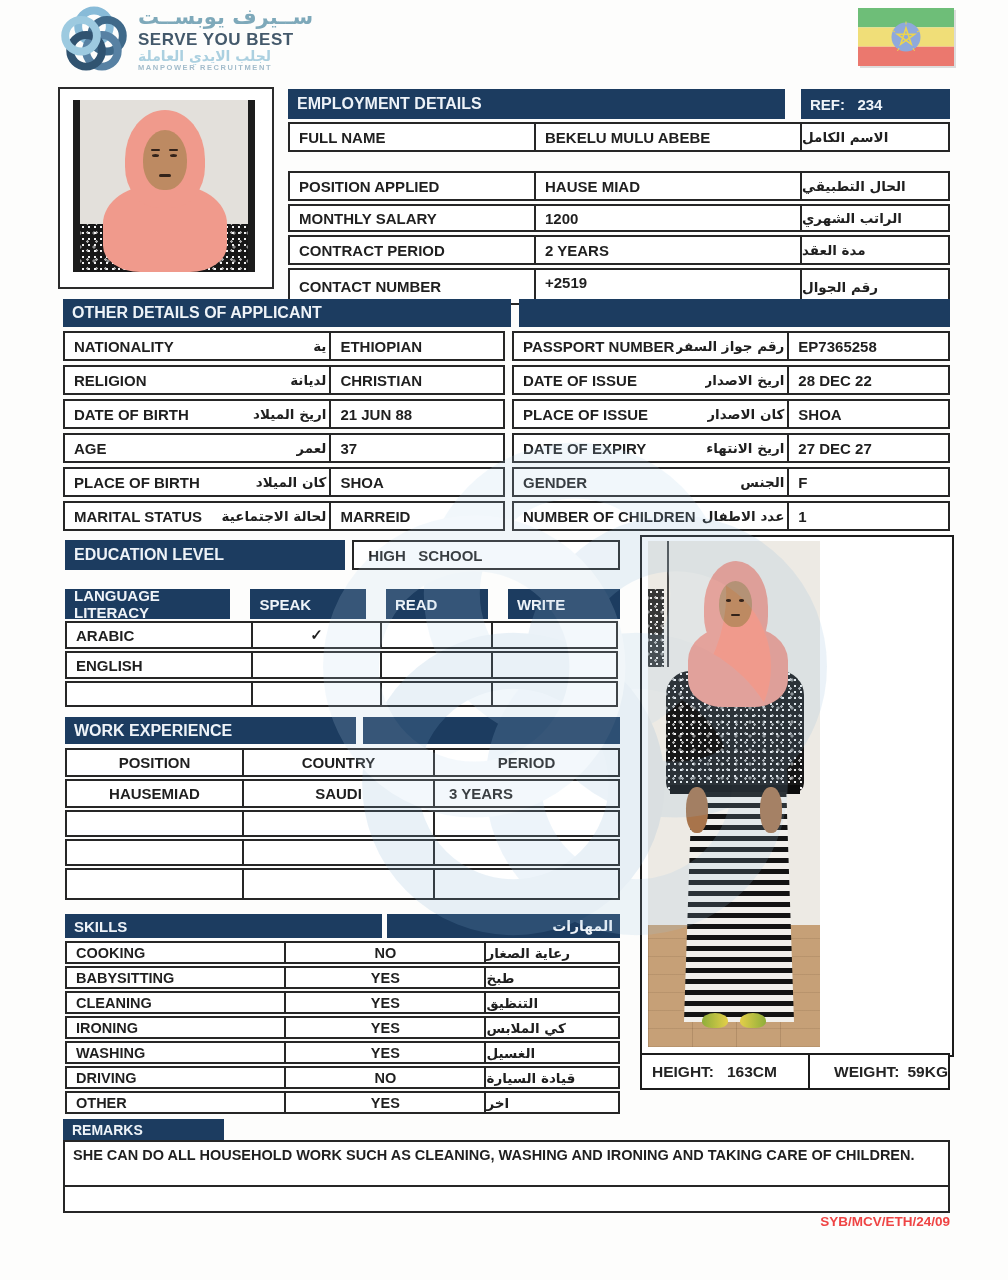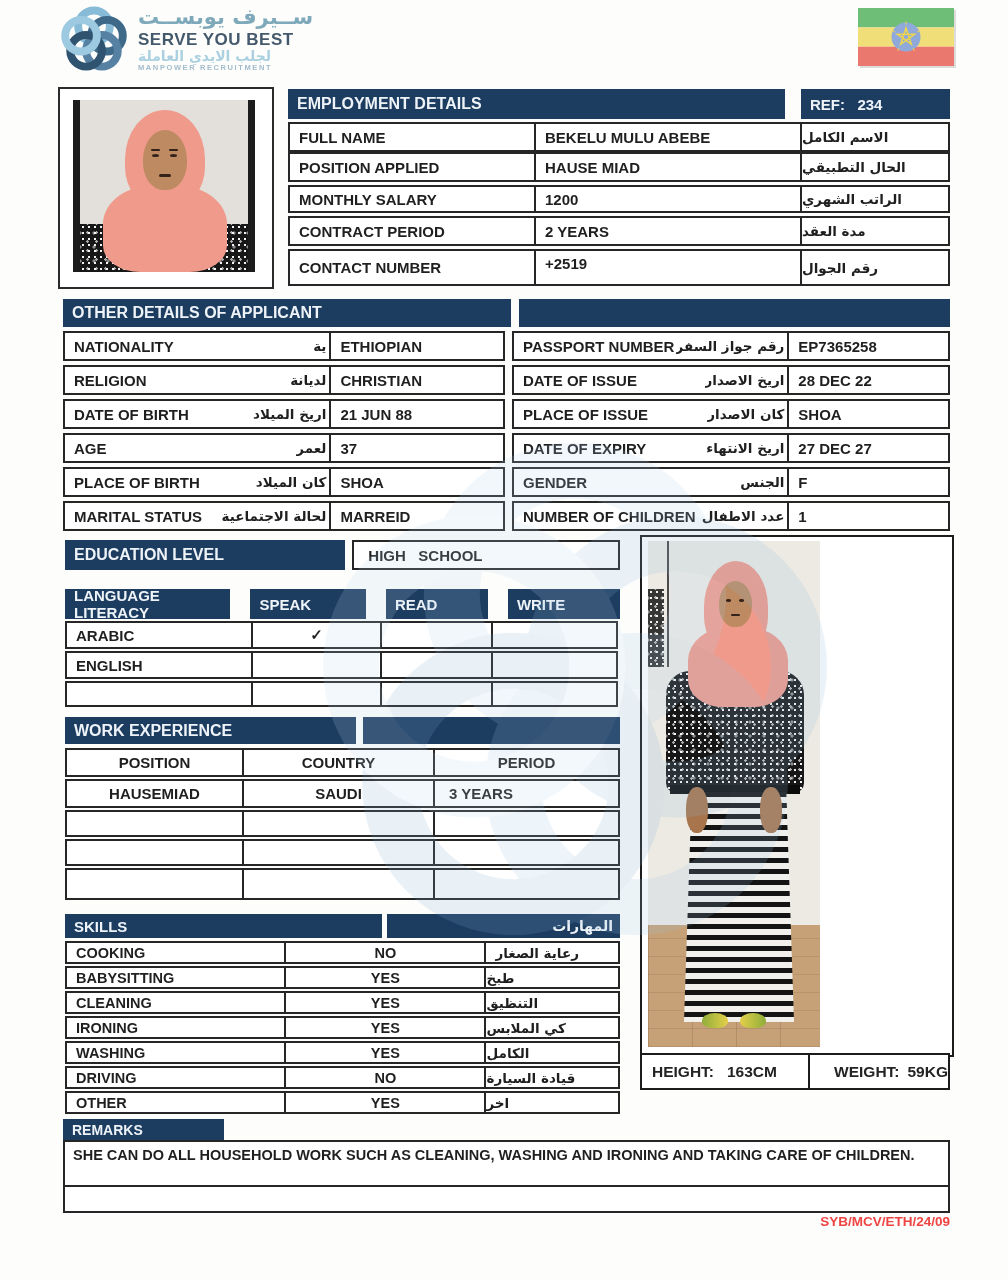--- a/index.html
+++ b/index.html
@@ -111,21 +111,21 @@
   <div class="abs" style="left:288px;top:89px;width:662px;">
     <div class="row" style="gap:16px;">
       <div class="navy pl" style="width:512px;height:30px;font-size:16px;">EMPLOYMENT DETAILS</div>
       <div class="navy pl pre" style="width:147px;height:30px;font-size:15px;">REF:   234</div>
     </div>
     <div class="row" style="margin-top:3px;height:30px;justify-content:flex-end;">
       <div class="cell pl" style="width:248px;">FULL NAME</div>
       <div class="cell pl ov" style="width:268px;">BEKELU MULU ABEBE</div>
       <div class="cell ov ar arpad" style="width:150px;">الاسم الكامل</div>
     </div>
-    <div class="row" style="margin-top:0;height:30px;">
+    <div class="row" style="margin-top:19px;height:30px;">
       <div class="cell pl" style="width:248px;">POSITION APPLIED</div>
       <div class="cell pl ov" style="width:268px;">HAUSE MIAD</div>
       <div class="cell ov ar arpad" style="width:150px;">الحال التطبيقي</div>
     </div>
     <div class="row" style="margin-top:3px;height:28px;">
       <div class="cell pl" style="width:248px;">MONTHLY SALARY</div>
       <div class="cell pl ov" style="width:268px;">1200</div>
       <div class="cell ov ar arpad" style="width:150px;">الراتب الشهري</div>
     </div>
     <div class="row" style="margin-top:3px;height:30px;">
@@ -296,41 +296,41 @@
   </div>
 
   <div class="abs" style="left:65px;top:914px;width:555px;">
     <div class="row" style="gap:5px;">
       <div class="navy pl" style="width:317px;height:24px;font-size:15px;">SKILLS</div>
       <div class="navy ar arpad" style="width:233px;height:24px;font-size:14px;justify-content:flex-start;">المهارات</div>
     </div>
     <div class="row" style="margin-top:3px;height:23px;">
       <div class="cell pl" style="width:222px;font-size:14.5px;">COOKING</div>
       <div class="cell ov ctr" style="width:203px;font-size:14.5px;">NO</div>
-      <div class="cell ov ar arpad" style="width:136px;padding-left:9px;">رعاية الصغار</div>
+      <div class="cell ov ar arpad" style="width:136px;">رعاية الصغار</div>
     </div>
     <div class="row" style="margin-top:2px;height:23px;">
       <div class="cell pl" style="width:222px;font-size:14.5px;">BABYSITTING</div>
       <div class="cell ov ctr" style="width:203px;font-size:14.5px;">YES</div>
       <div class="cell ov ar arpad" style="width:136px;">طبخ</div>
     </div>
     <div class="row" style="margin-top:2px;height:23px;">
       <div class="cell pl" style="width:222px;font-size:14.5px;">CLEANING</div>
       <div class="cell ov ctr" style="width:203px;font-size:14.5px;">YES</div>
       <div class="cell ov ar arpad" style="width:136px;">التنظيق</div>
     </div>
     <div class="row" style="margin-top:2px;height:23px;">
       <div class="cell pl" style="width:222px;font-size:14.5px;">IRONING</div>
       <div class="cell ov ctr" style="width:203px;font-size:14.5px;">YES</div>
       <div class="cell ov ar arpad" style="width:136px;">كي الملابس</div>
     </div>
     <div class="row" style="margin-top:2px;height:23px;">
       <div class="cell pl" style="width:222px;font-size:14.5px;">WASHING</div>
       <div class="cell ov ctr" style="width:203px;font-size:14.5px;">YES</div>
-      <div class="cell ov ar arpad" style="width:136px;">الكامل</div>
+      <div class="cell ov ar arpad" style="width:136px;">الغسيل</div>
     </div>
     <div class="row" style="margin-top:2px;height:23px;">
       <div class="cell pl" style="width:222px;font-size:14.5px;">DRIVING</div>
       <div class="cell ov ctr" style="width:203px;font-size:14.5px;">NO</div>
       <div class="cell ov ar arpad" style="width:136px;">قيادة السيارة</div>
     </div>
     <div class="row" style="margin-top:2px;height:23px;">
       <div class="cell pl" style="width:222px;font-size:14.5px;">OTHER</div>
       <div class="cell ov ctr" style="width:203px;font-size:14.5px;">YES</div>
       <div class="cell ov ar arpad" style="width:136px;">اخر</div>

